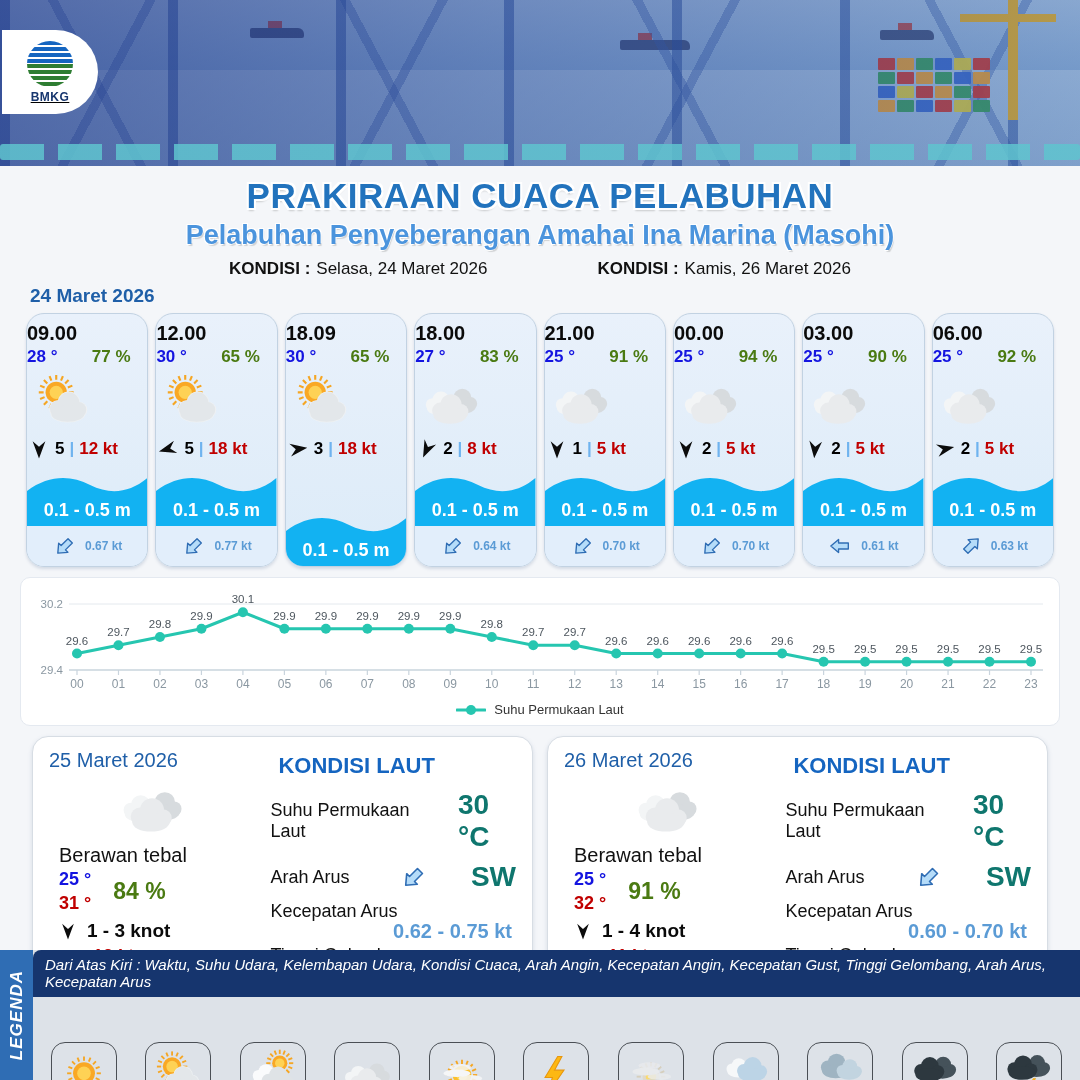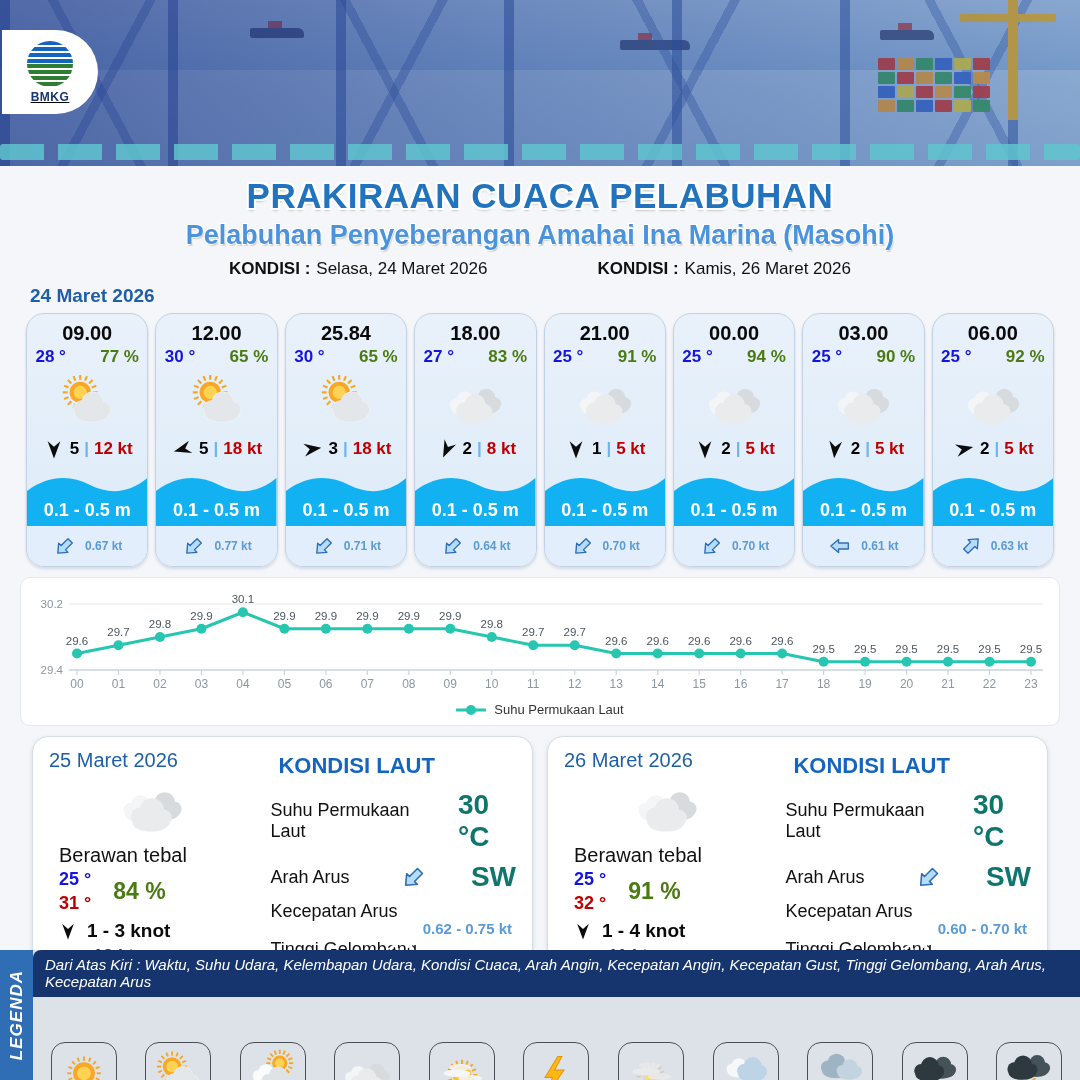--- a/index.html
+++ b/index.html
@@ -46,21 +46,21 @@
   .sub-title{font-size:27px;font-weight:bold;color:#4b94dd;margin-top:4px;
      text-shadow:-1px -1px 0 #fff,1px -1px 0 #fff,-1px 1px 0 #fff,1px 2px 1px rgba(0,0,0,.15);}
   .validity{display:flex;justify-content:center;gap:110px;margin-top:8px;font-size:17px;color:#111;}
   .validity b{font-weight:bold;margin-right:6px;}
 
   
   .forecast{padding:4px 26px 0 26px;}
   .forecast-date{font-size:19px;font-weight:bold;color:#1f5fa8;margin:2px 0 6px 4px;}
   .cards{display:flex;gap:7px;}
   .card{flex:1;background:linear-gradient(#e9f1fb,#dcebf8);border:1px solid #c2d2e2;border-radius:18px;
-        overflow:hidden;display:flex;flex-direction:column;align-items:center;height:252px;
+        overflow:hidden;display:flex;flex-direction:column;height:252px;
         box-shadow:0 2px 3px rgba(120,140,170,.25);}
   .c-time{font-size:20px;font-weight:bold;color:#0a0a0a;margin-top:8px;}
   .c-th{display:flex;justify-content:space-between;width:86%;margin-top:2px;font-size:17px;font-weight:bold;}
   .c-temp{color:#1414e0;}
   .c-hum{color:#4a7a12;}
   .wicon{width:72px;height:62px;margin:4px 0 2px 0;}
   .wicon svg{width:100%;height:100%;}
   .c-wind{display:flex;align-items:center;gap:4px;font-size:17px;font-weight:bold;margin-top:2px;}
   .c-wind .arr{width:24px;height:24px;}
   .c-wind .arr svg{width:100%;height:100%;}
@@ -102,21 +102,21 @@
   .day-wind .arr svg{width:100%;height:100%;}
   .day-gust{color:#c00000;font-size:18px;font-weight:bold;margin:4px 0 0 44px;}
   .day-right{flex:1;display:flex;flex-direction:column;padding-top:2px;}
   .sea-title{font-size:22px;font-weight:bold;color:#1565c0;margin:2px 0 6px 14px;}
   .sea-row{display:flex;justify-content:space-between;align-items:center;font-size:18px;color:#111;
            margin:4px 0 4px 6px;}
   .sea-val{color:#0f766e;font-size:28px;font-weight:bold;margin-left:40px;}
   .sea-dir{display:flex;align-items:center;gap:2px;}
   .sea-dir .arr{width:30px;height:30px;}
   .sea-dir .arr svg{width:100%;height:100%;}
-  .sea-speed{text-align:right;color:#5b9bd5;font-size:15px;font-weight:bold;margin:-2px 4px 2px 0;}
+  .sea-speed{text-align:right;color:#5b9bd5;font-size:20px;font-weight:bold;margin:-2px 4px 2px 0;}
   .sea-wavebox{position:relative;width:162px;height:62px;align-self:flex-end;margin-top:2px;}
   .sea-wavebox svg{position:absolute;inset:0;width:100%;height:100%;}
   .sea-wavebox span{position:absolute;left:0;right:0;bottom:8px;text-align:center;color:#fff;
                     font-size:19px;font-weight:bold;}
 
   
   .legend{position:absolute;left:0;bottom:0;width:100%;height:130px;display:flex;}
   .legend-strip{width:33px;background:#2f6db4;display:flex;align-items:center;justify-content:center;}
   .legend-strip span{writing-mode:vertical-rl;transform:rotate(180deg);color:#fff;
                      font-size:17px;font-weight:bold;font-style:italic;letter-spacing:1px;}
@@ -313,21 +313,21 @@
           <span class="arr"><svg viewBox="0 0 64 64">
               <g transform="rotate(225 32 32)">
                 <path d="M32 7 L48 26 L39.5 26 L39.5 50 L24.5 50 L24.5 26 L16 26 Z" fill="#b5dcf9" stroke="#2f6db4" stroke-width="3.4" stroke-linejoin="round"></path>
               </g>
             </svg></span>
           <b>0.77 kt</b>
         </div>
       </div>
 
       <div class="card">
-        <div class="c-time">25.84</div>
+        <div class="c-time">18.09</div>
         <div class="c-th">
           <span class="c-temp">30 °</span>
           <span class="c-hum">65 %</span>
         </div>
         <div class="wicon"><svg viewBox="0 0 64 64">
             <line x1="38" y1="22" x2="43" y2="22" stroke="#f5a623" stroke-width="2.2"></line>
             <line x1="37.010433922646726" y1="26.974884620746167" x2="41.62983158520316" y2="28.888301782571617" stroke="#f5a623" stroke-width="2.2"></line>
             <line x1="34.19238815542512" y1="31.192388155425117" x2="37.72792206135786" y2="34.72792206135786" stroke="#f5a623" stroke-width="2.2"></line>
             <line x1="29.974884620746167" y1="34.010433922646726" x2="31.888301782571617" y2="38.62983158520316" stroke="#f5a623" stroke-width="2.2"></line>
             <line x1="25" y1="35" x2="25" y2="40" stroke="#f5a623" stroke-width="2.2"></line>
@@ -365,28 +365,20 @@
             </svg></span>
           <span>3</span>
           <span class="c-div">|</span>
           <span class="c-gust">18 kt</span>
         </div>
         <div class="c-wave">
           <svg viewBox="0 0 122 57" preserveAspectRatio="none">
             <path d="M0 22 C 22 6, 44 6, 64 16 C 84 26, 104 24, 122 9 L122 57 L0 57 Z" fill="#12b2f2"></path>
           </svg>
           <span>0.1 - 0.5 m</span>
-        </div>
-        <div class="c-cur">
-          <span class="arr"><svg viewBox="0 0 64 64">
-              <g transform="rotate(225 32 32)">
-                <path d="M32 7 L48 26 L39.5 26 L39.5 50 L24.5 50 L24.5 26 L16 26 Z" fill="#b5dcf9" stroke="#2f6db4" stroke-width="3.4" stroke-linejoin="round"></path>
-              </g>
-            </svg></span>
-          <b>0.71 kt</b>
         </div>
       </div>
 
       <div class="card">
         <div class="c-time">18.00</div>
         <div class="c-th">
           <span class="c-temp">27 °</span>
           <span class="c-hum">83 %</span>
         </div>
         <div class="wicon"><svg viewBox="0 0 64 64">

